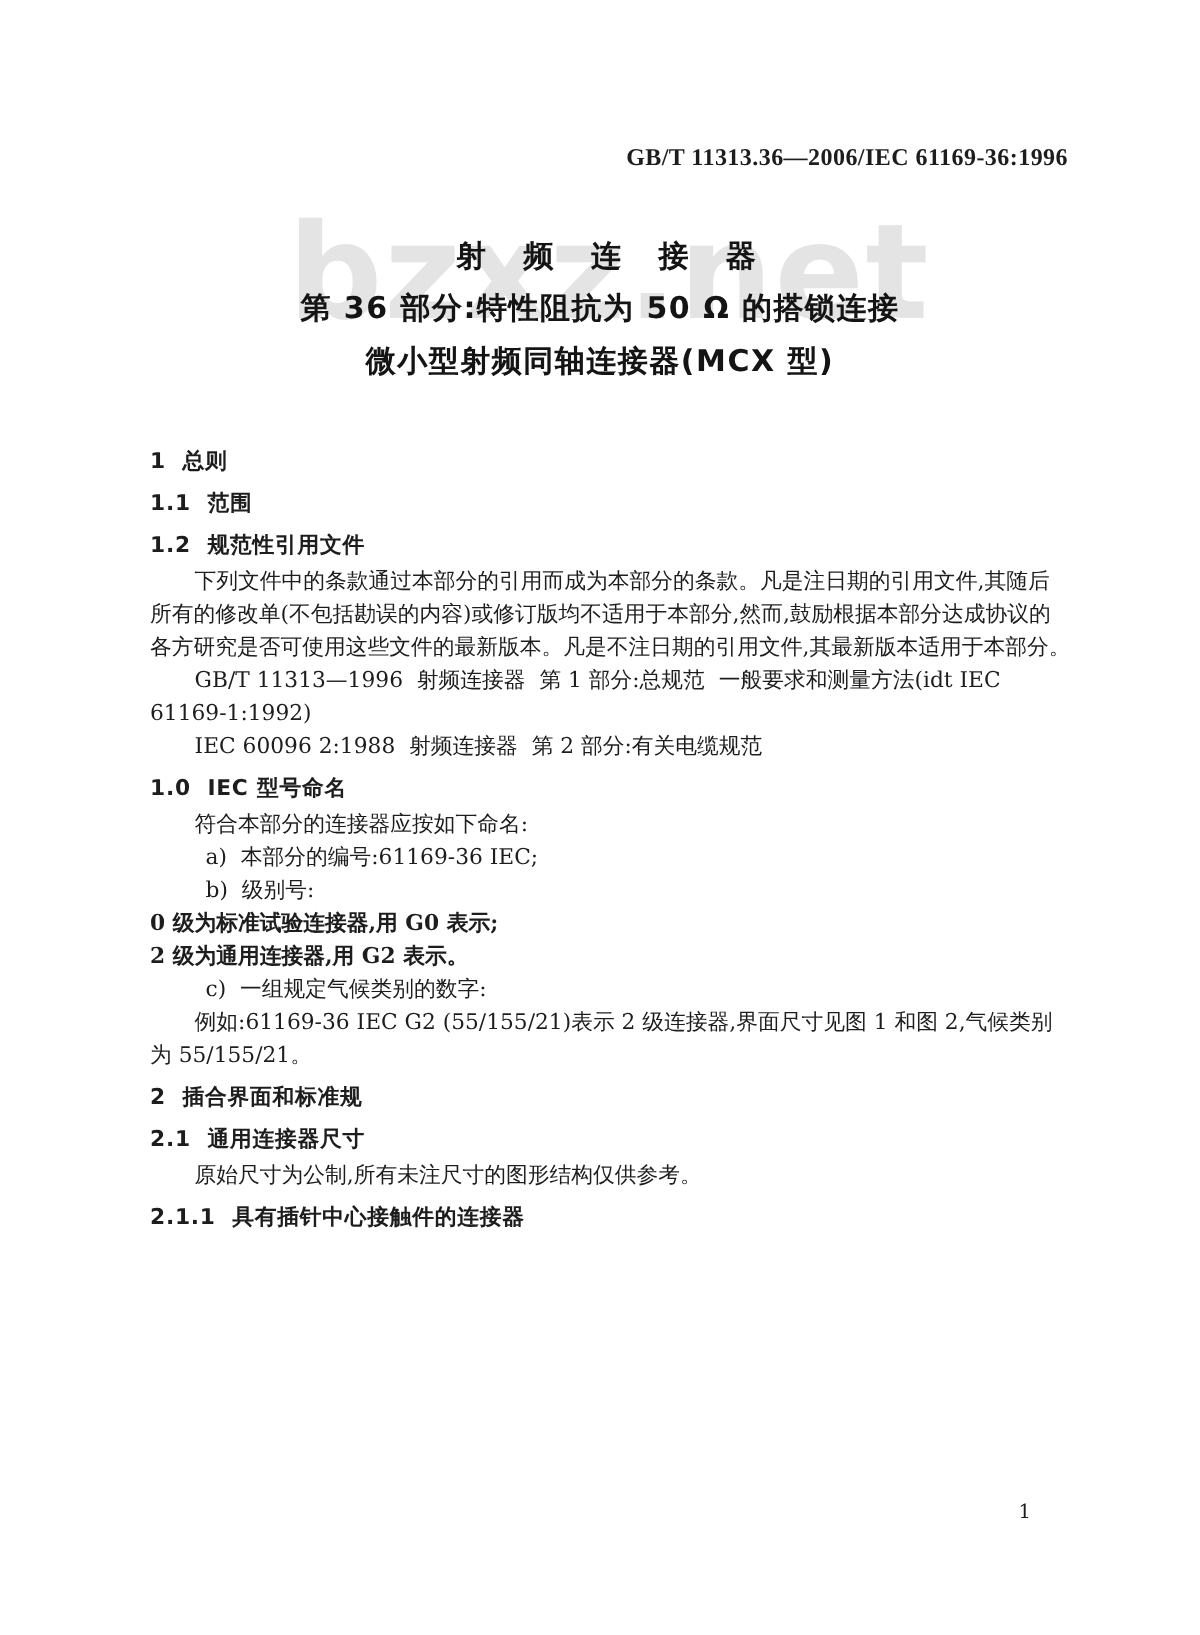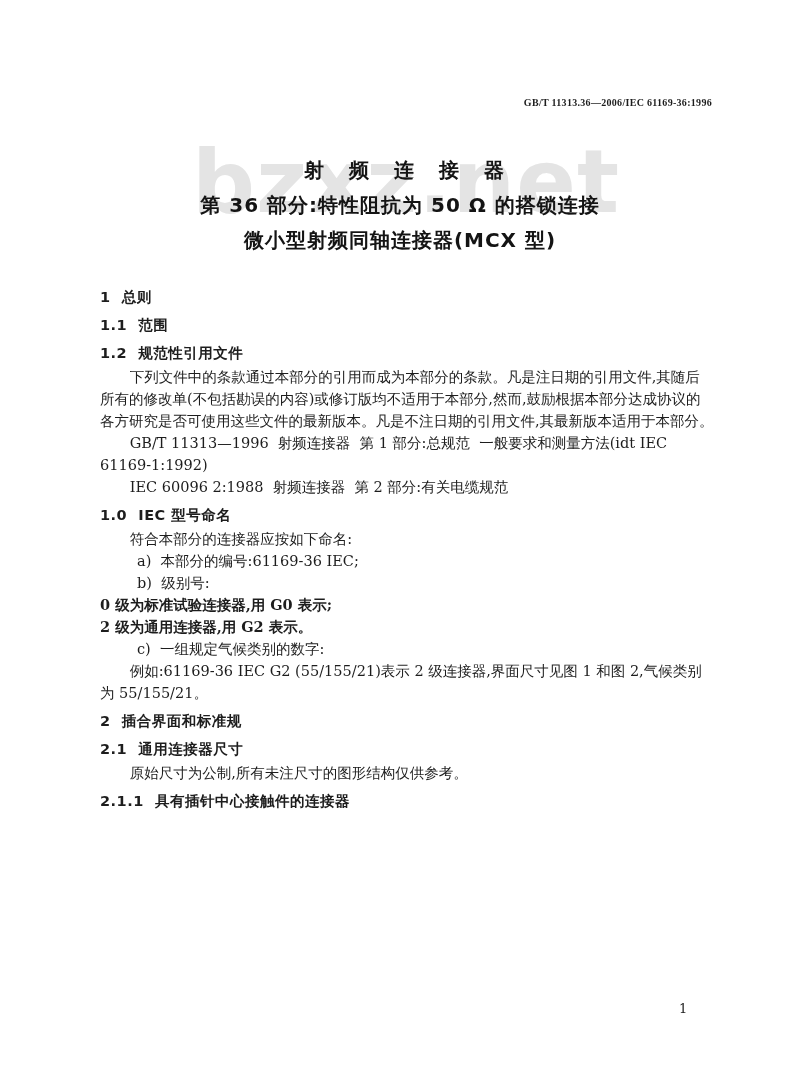--- a/index.html
+++ b/index.html
@@ -15,21 +15,21 @@
     overflow: hidden;
     font-family: "DejaVu Serif", serif;
     color: #1d1d1d;
   }
   .pre { white-space: pre-wrap; }
 
   .header-code {
     position: absolute;
     top: 97px;
     right: 88px;
-    font-size: 10px;
+    font-size: 16px;
     font-weight: bold;
     font-family: "Liberation Serif", serif;
     letter-spacing: 0.3px;
     z-index: 2;
   }
 
   .watermark {
     position: absolute;
     top: 118px;
     left: 192px;
@@ -79,21 +79,21 @@
     font-size: 14.5px;
     line-height: 22px;
     z-index: 1;
   }
   .h {
     font-family: "DejaVu Sans", sans-serif;
     font-weight: bold;
     letter-spacing: 0.5px;
     margin: 6px 0 2px 0;
   }
-  .h.first { margin-top: 5px; }
+  .h.first { margin-top: 16px; }
   .para {
     text-indent: 2.05em;
     margin: 0;
   }
   .plain {
     margin: 0;
     font-weight: bold;
   }
   .item {
     margin: 0 0 0 37px;

